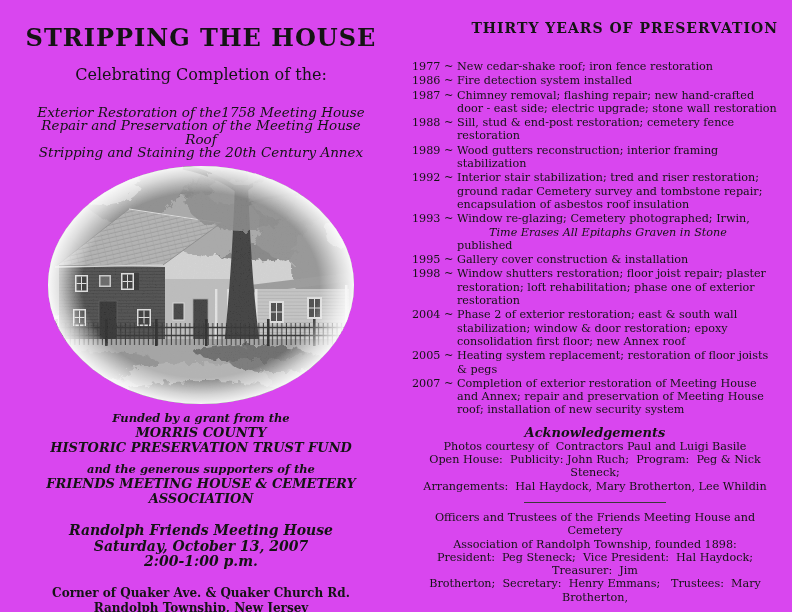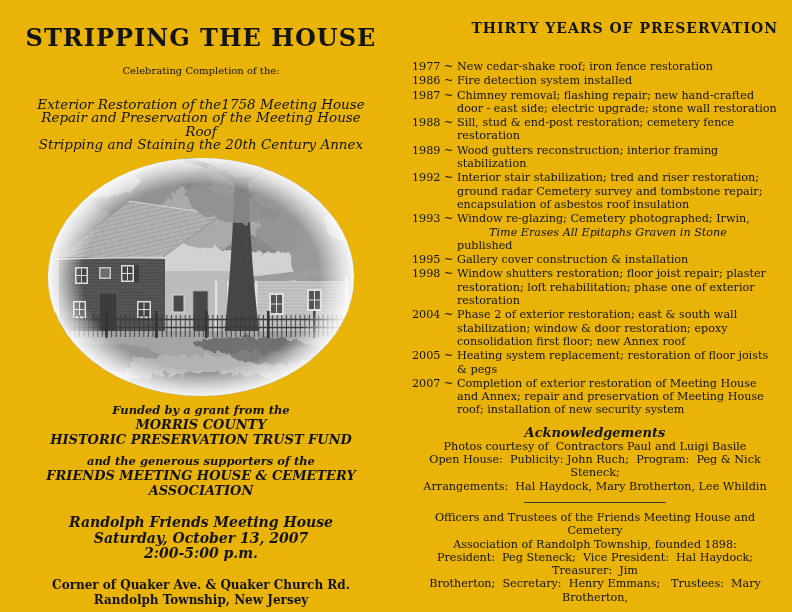--- a/index.html
+++ b/index.html
@@ -1,29 +1,29 @@
 <!DOCTYPE html>
 <html><head>
 <meta charset="utf-8">
 <style>
   html,body{margin:0;padding:0;background:#888;}
   .sheet{
-    position:relative;width:792px;height:612px;background:#eab308;
+    position:relative;width:792px;height:612px;background:#d946ef;
     font-family:"DejaVu Serif","Liberation Serif",serif;color:#141414;
     overflow:hidden;margin:0 auto;
   }
   .col{position:absolute;top:0;}
   .left-col{left:24px;top:24px;width:354px;text-align:center;}
   .right-col{left:412px;top:20px;width:366px;}
 
   .stencil{font-weight:bold;letter-spacing:1px;margin:0;}
   .l-title{font-size:24px;line-height:1.15;}
   .r-title{font-size:14px;text-align:right;margin-bottom:24px;}
 
-  .subtitle{margin-top:13px;font-size:10px;}
+  .subtitle{margin-top:13px;font-size:16px;}
   .completion{margin-top:22px;font-style:italic;font-size:13.5px;line-height:13.6px;}
 
   .photo-wrap{width:314px;height:244px;margin:3px auto 0;}
 
   .funding{margin-top:5px;font-weight:bold;font-style:italic;}
   .fund-sm{font-size:11.5px;line-height:13px;}
   .fund-lg{font-size:13px;line-height:15px;}
   .fund-gap{margin-top:8px;}
   .event{margin-top:17px;font-weight:bold;font-size:14px;line-height:15.6px;font-style:italic;}
   .location{margin-top:16px;font-weight:bold;font-size:12px;line-height:15.6px;}
@@ -192,21 +192,21 @@
       <div class="fund-sm">Funded by a grant from the</div>
       <div class="fund-lg">MORRIS COUNTY</div>
       <div class="fund-lg">HISTORIC PRESERVATION TRUST FUND</div>
       <div class="fund-sm fund-gap">and the generous supporters of the</div>
       <div class="fund-lg">FRIENDS MEETING HOUSE &amp; CEMETERY ASSOCIATION</div>
     </div>
 
     <div class="event">
       <div>Randolph Friends Meeting House</div>
       <div>Saturday, October 13, 2007</div>
-      <div>2:00-5:00 p.m.</div>
+      <div>2:00-1:00 p.m.</div>
     </div>
 
     <div class="location">
       <div>Corner of Quaker Ave. &amp; Quaker Church Rd.</div>
       <div>Randolph Township, New Jersey</div>
     </div>
   </div>
 
   <div class="col right-col">
     <h2 class="stencil r-title">THIRTY YEARS OF PRESERVATION</h2>

